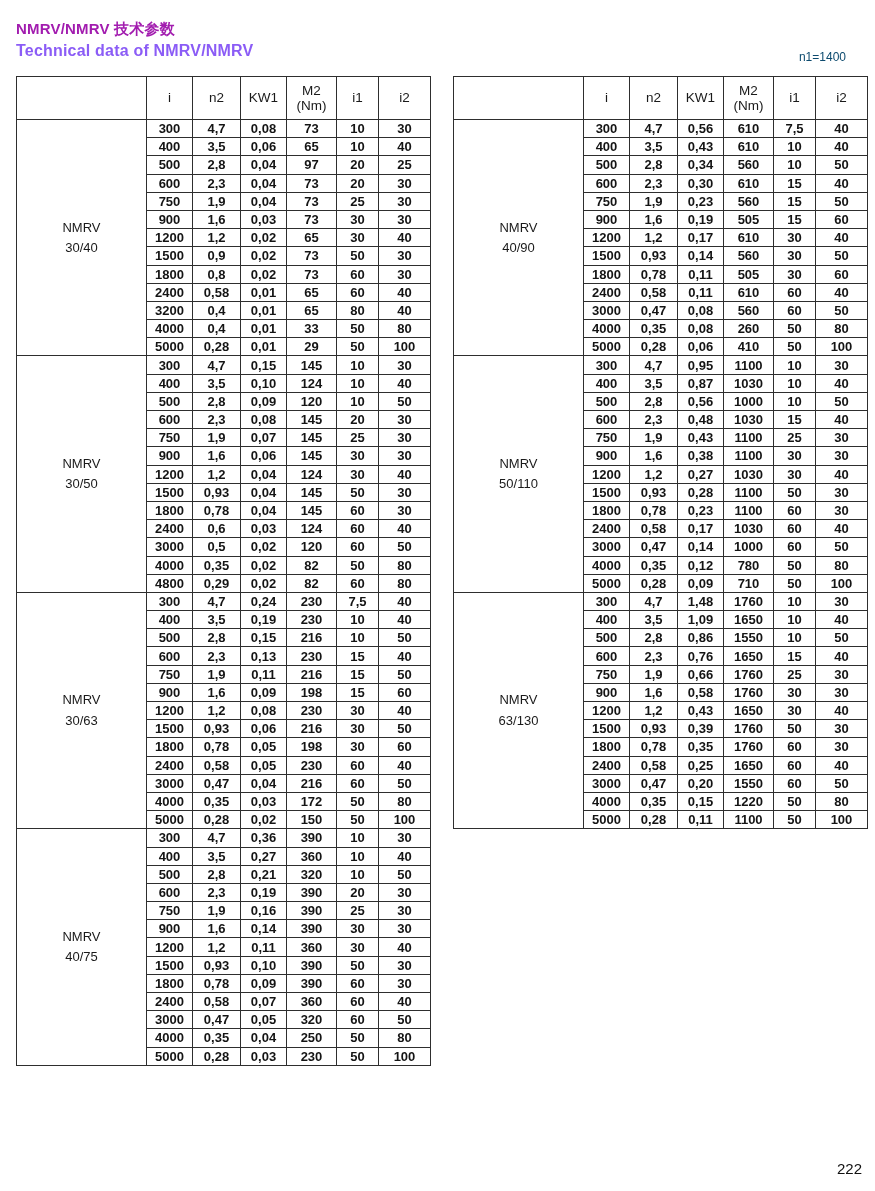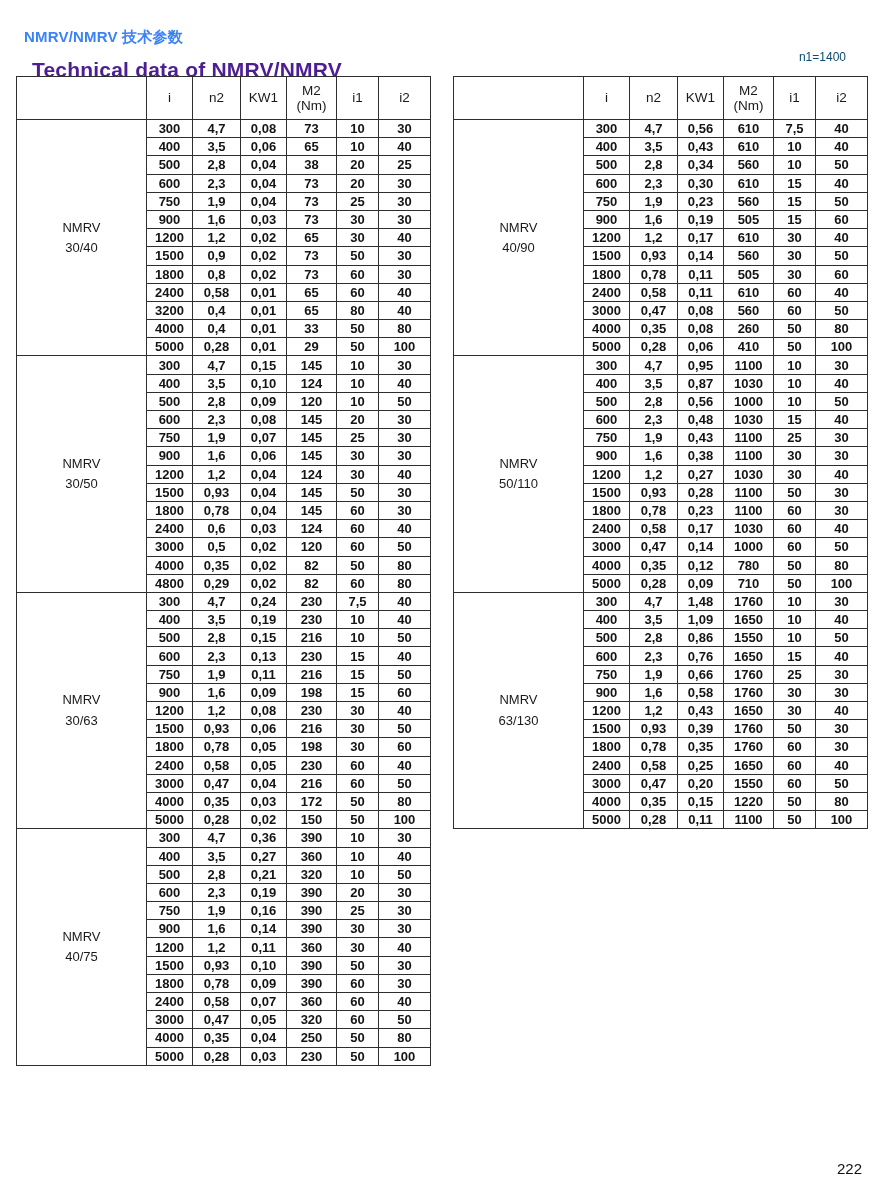--- a/index.html
+++ b/index.html
@@ -10,35 +10,35 @@
     height: 1191px;
     background: #ffffff;
     font-family: "Liberation Sans", "DejaVu Sans", sans-serif;
     color: #151515;
     overflow: hidden;
   }
   .title-zh {
     position: absolute;
     left: 16px;
     top: 20px;
-    margin: 8px;
+    margin: 0;
     font-size: 15px;
     font-weight: 700;
     letter-spacing: 0.2px;
-    color: #3b82f6;
+    color: #a21caf;
   }
   .title-en {
     position: absolute;
     left: 16px;
     top: 42px;
-    margin: 16px;
-    font-size: 21px;
+    margin: 0;
+    font-size: 16px;
     font-weight: 700;
     letter-spacing: 0.2px;
-    color: #4c1d95;
+    color: #8b5cf6;
   }
   .speed-note {
     position: absolute;
     right: 29px;
     top: 50px;
     font-size: 12px;
     color: #0c4a6e;
   }
   .tbl-wrap { position: absolute; top: 76px; }
   .tbl-left  { left: 16px; }
@@ -133,21 +133,21 @@
             <td>3,5</td>
             <td>0,06</td>
             <td>65</td>
             <td>10</td>
             <td>40</td>
           </tr>
           <tr>
             <td>500</td>
             <td>2,8</td>
             <td>0,04</td>
-            <td>38</td>
+            <td>97</td>
             <td>20</td>
             <td>25</td>
           </tr>
           <tr>
             <td>600</td>
             <td>2,3</td>
             <td>0,04</td>
             <td>73</td>
             <td>20</td>
             <td>30</td>

